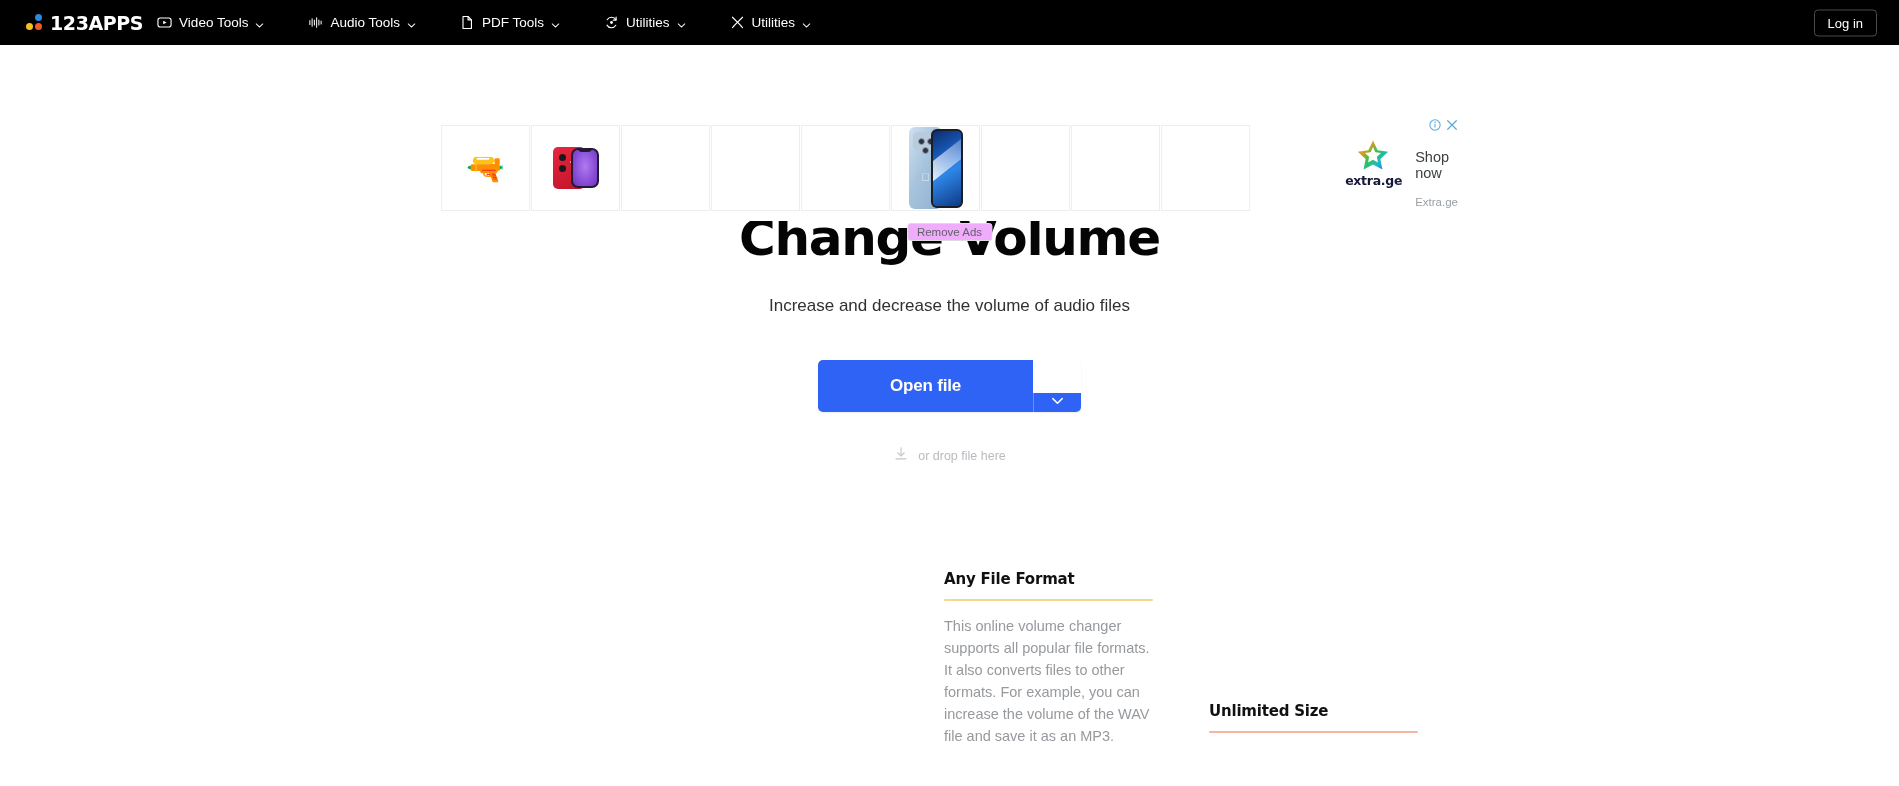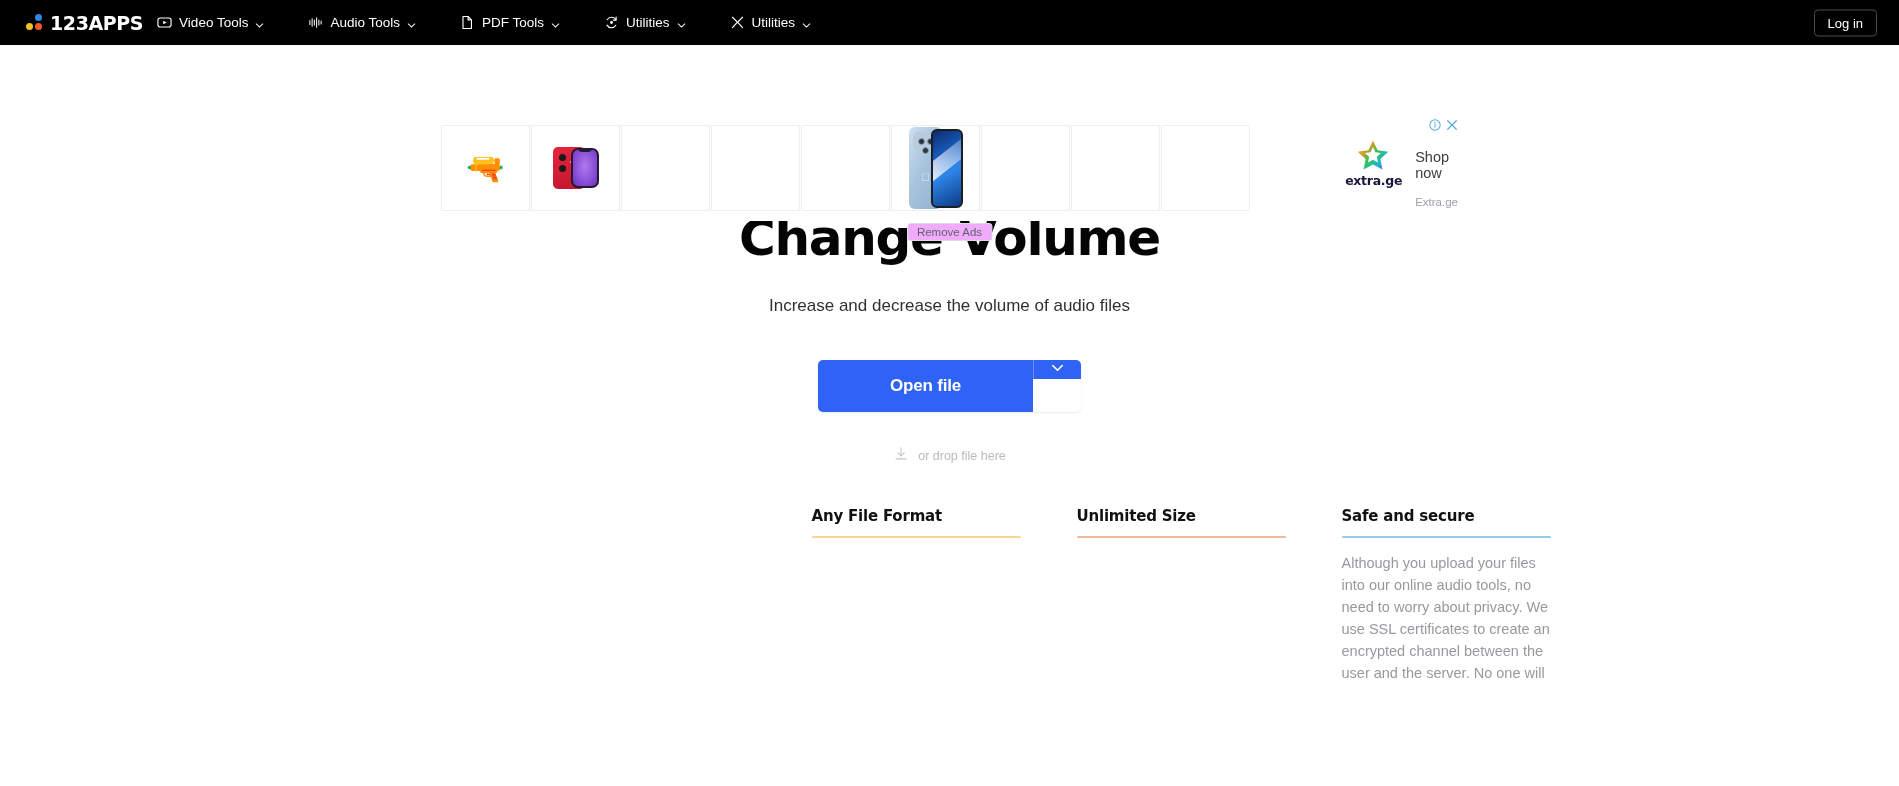--- a/index.html
+++ b/index.html
@@ -238,21 +238,21 @@
     margin-top: 30px;
   }
 
   .cta-row {
     display: flex;
     justify-content: center;
     margin-top: 44px;
   }
   .open-btn {
     display: flex;
-    align-items: flex-start;
+    align-items: flex-end;
     border-radius: 5px;
     overflow: hidden;
     box-shadow: 0 1px 2px rgba(0,0,0,.08);
   }
   .open-main {
     background: #2f63f5;
     color: #fff;
     font-size: 17px;
     font-weight: bold;
     padding: 16px 72px;
@@ -279,22 +279,23 @@
     margin-top: 34px;
     color: #b8bbbf;
     font-size: 12.5px;
   }
 
   
   .features {
     display: flex;
     justify-content: center;
     gap: 0;
-    margin-top: 42px;
+    margin-top: 105px;
     padding-left: 519px;
+    align-items: flex-end;
   }
   .feature { width: 265px; padding-right: 56px; }
   .feature h3 {
     font-size: 15px;
     font-weight: bold;
     color: #111;
     font-family: "DejaVu Sans", sans-serif;
     letter-spacing: -0.2px;
   }
   .feature .rule {
@@ -530,26 +531,22 @@
     </span>
     <span>or drop file here</span>
   </div>
 </div>
 
 <div class="features">
 
   <div class="feature">
     <h3>Any File Format</h3>
     <div class="rule" style="background:#f6d88a"></div>
+    <p>This online volume changer supports all popular file formats. It also converts files to other formats. For example, you can increase the volume of the WAV file and save it as an MP3.</p>
   </div>
 
   <div class="feature">
     <h3>Unlimited Size</h3>
     <div class="rule" style="background:#f2b79c"></div>
   </div>
 
-  <div class="feature">
-    <h3>Safe and secure</h3>
-    <div class="rule" style="background:#9bc9e8"></div>
-    <p>Although you upload your files into our online audio tools, no need to worry about privacy. We use SSL certificates to create an encrypted channel between the user and the server. No one will</p>
-  </div>
 
 </div>
 
 </body></html>

